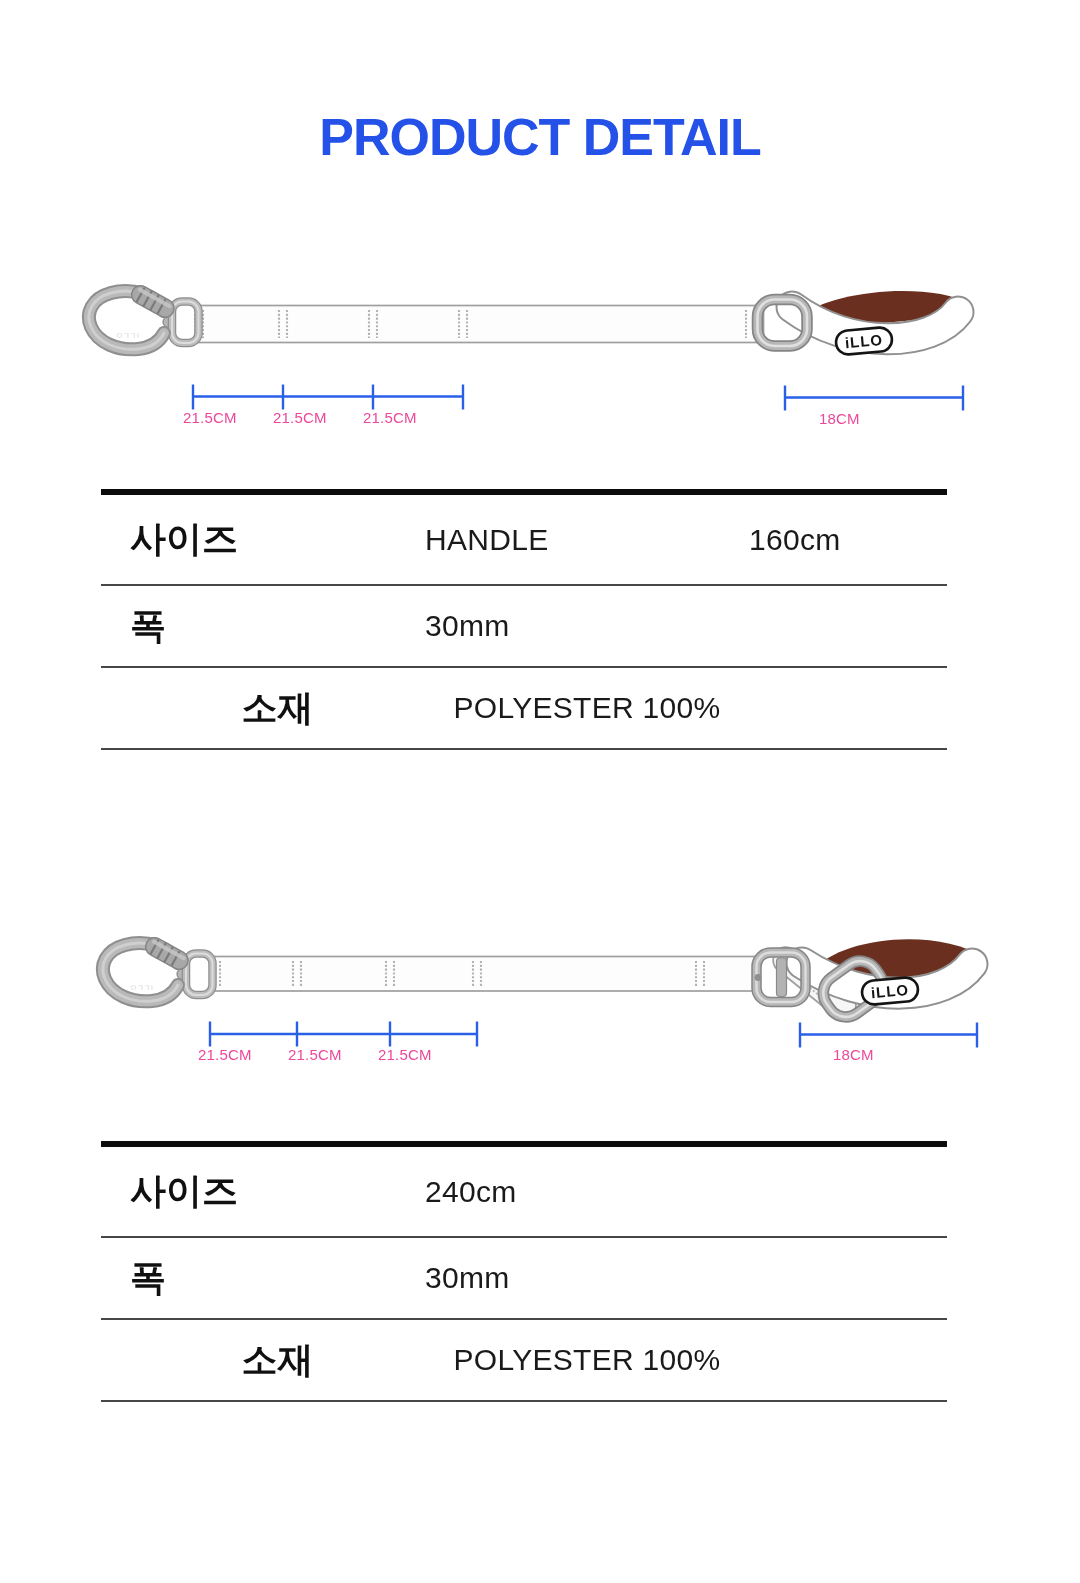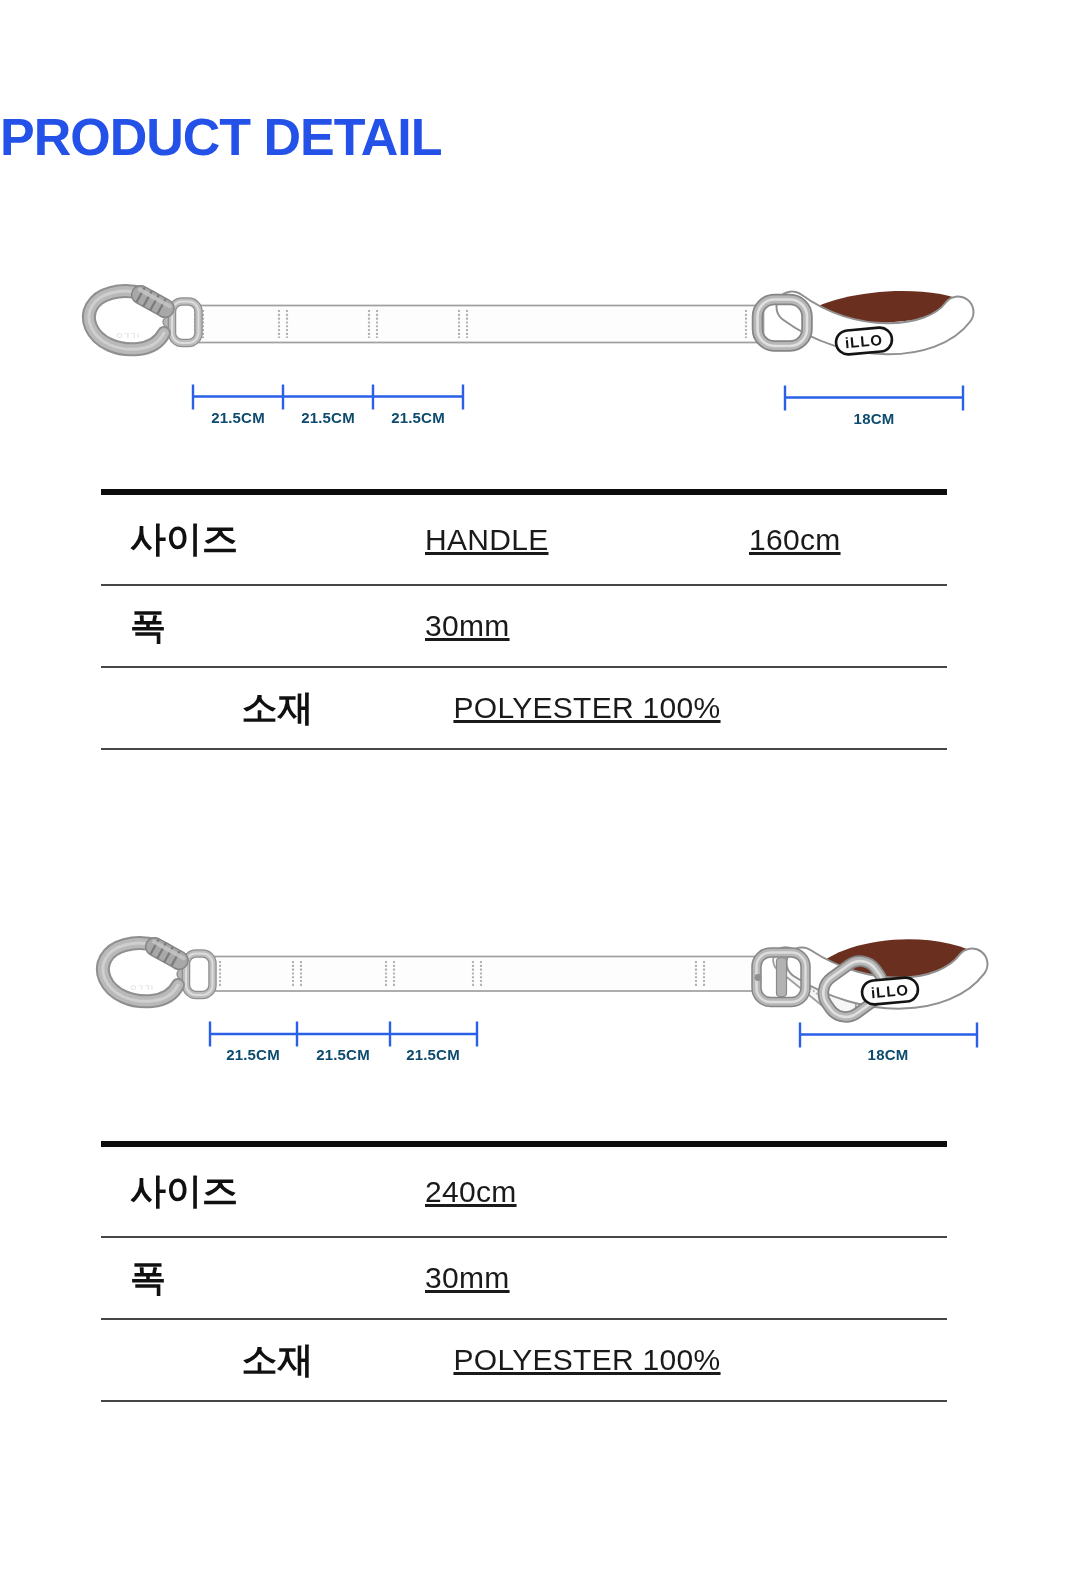--- a/index.html
+++ b/index.html
@@ -3,49 +3,49 @@
 <meta charset="utf-8">
 <style>
   html,body { margin:0; padding:0; background:#ffffff; }
   .page {
     position:relative; width:1080px; height:1583px; margin:0 auto;
     background:#ffffff; overflow:hidden;
     font-family:"Liberation Sans","DejaVu Sans",sans-serif;
   }
   .page-title {
     position:absolute; top:111px; left:0; width:100%;
-    font-size:52px; line-height:52px;
+    text-align:center; font-size:52px; line-height:52px;
     font-weight:800; letter-spacing:-1px; color:#2451E8;
   }
   .illust { position:absolute; left:0; width:1080px; height:175px; }
   .illust-1 { top:250px; }
   .illust-2 { top:905px; }
   .measure-label {
-    position:absolute; width:110px; margin-left:-55px; text-align:center;
-    font-size:15px; line-height:18px; font-weight:700;
-    color:#0c4a6e; letter-spacing:0.2px;
+    position:absolute; width:110px; margin-left:-55px; 
+    font-size:15px; line-height:18px; font-weight:400;
+    color:#ec4899; letter-spacing:0.2px;
   }
   .spec-table {
     position:absolute; left:101px; width:846px;
     border-top:6px solid #0c0c0c;
   }
   .spec-table-1 { top:489px; }
   .spec-table-2 { top:1141px; }
   .spec-row {
     display:grid; grid-template-columns:324px 324px auto;
     align-items:center; border-bottom:2.5px solid #474747;
   }
   .spec-row.r1 { height:89px; }
   .spec-row.r2 { height:80px; }
   .spec-row.r3 { height:80px;text-align:center; }
   .spec-label {
     padding-left:29px; font-size:36px; font-weight:700; color:#101010;
   }
   .spec-value, .spec-size {
-    font-size:30px; font-weight:400; color:#1a1a1a; letter-spacing:0.3px;text-decoration:underline;
+    font-size:30px; font-weight:400; color:#1a1a1a; letter-spacing:0.3px;
   }
   svg text.brand-text {
     font-family:"Liberation Sans","DejaVu Sans",sans-serif;
     font-size:15px; font-weight:800; letter-spacing:1px; fill:#141414;
     text-anchor:middle;
   }
   svg text.engrave-text {
     font-family:"Liberation Sans","DejaVu Sans",sans-serif;
     font-size:8px; font-weight:700; letter-spacing:1.5px; fill:#e6e6e6;
     text-anchor:middle;

